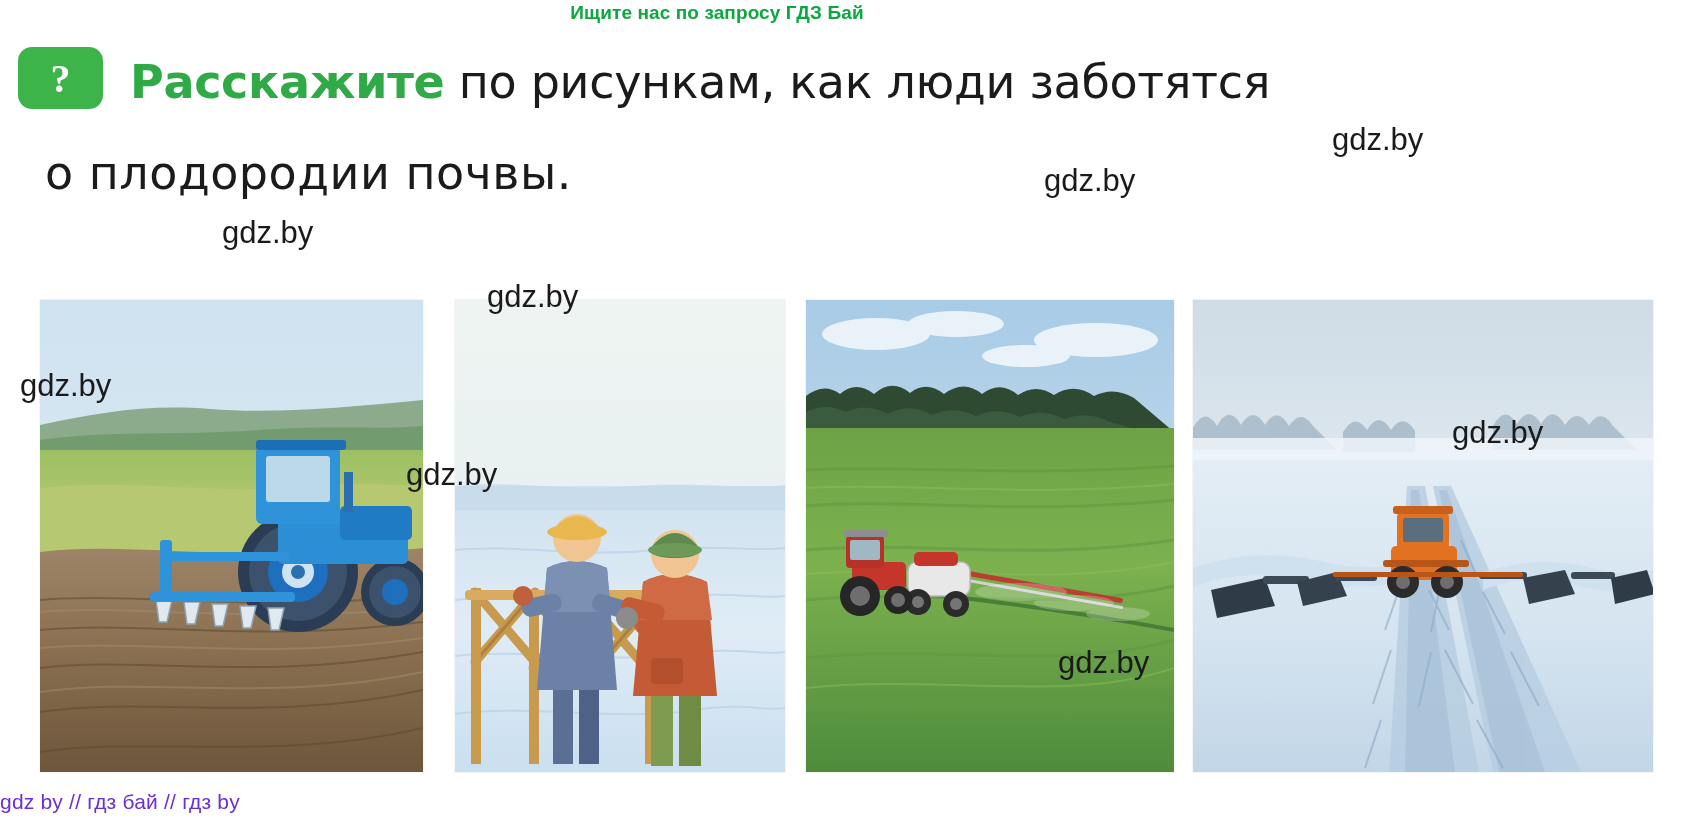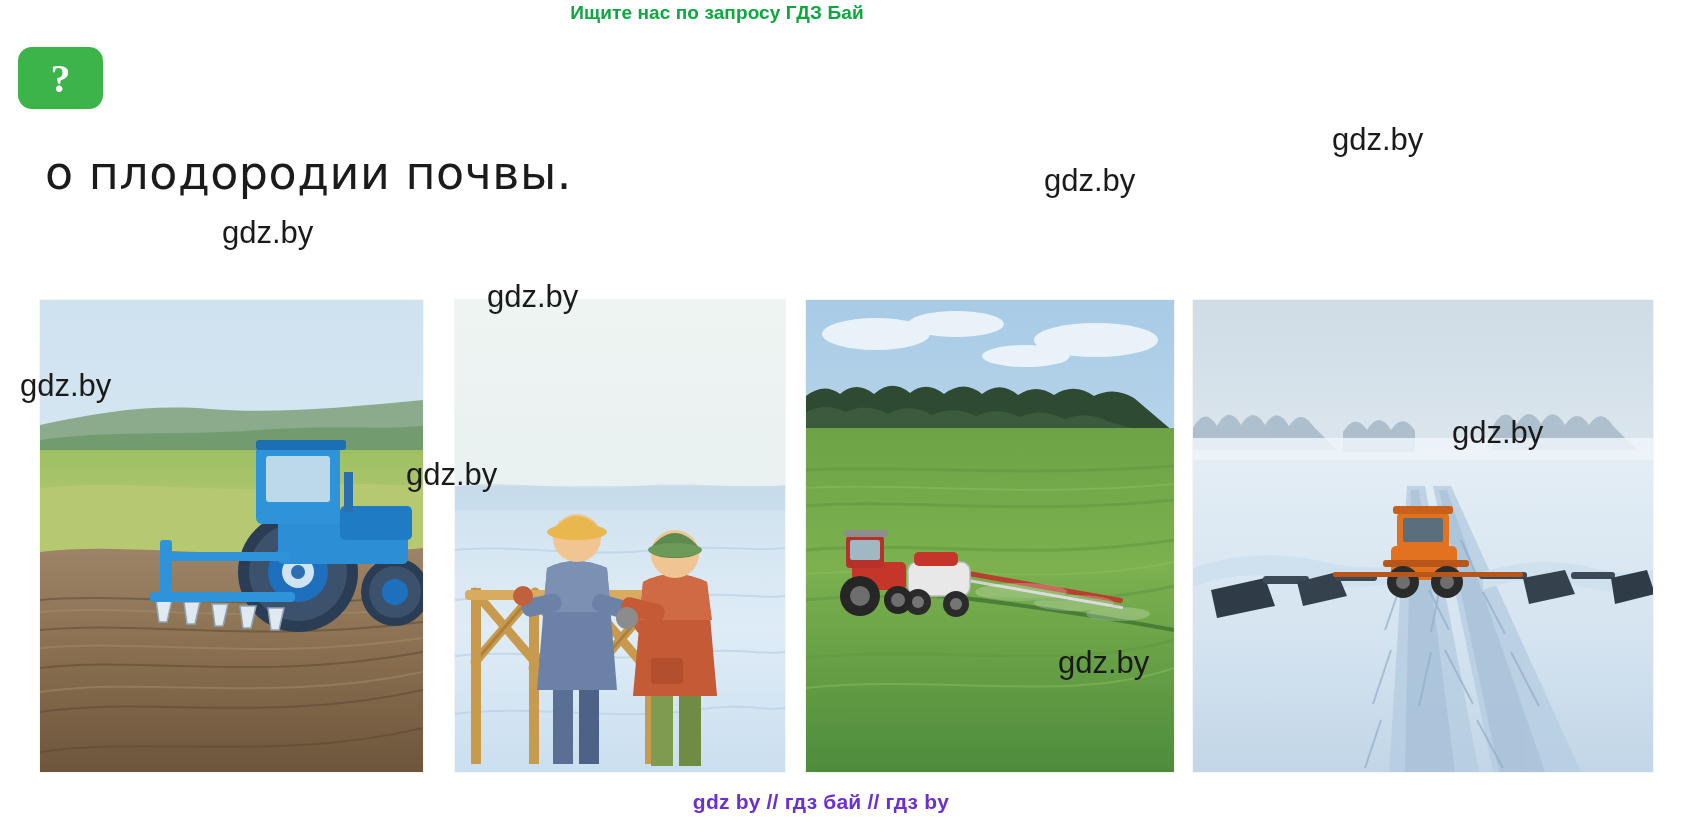--- a/index.html
+++ b/index.html
@@ -80,24 +80,23 @@
     font-size: 31px;
     color: #1a1a1a;
     white-space: nowrap;
   }
   
   .bottom-line {
     position: absolute;
     left: 0;
     top: 790px;
     width: 1642px;
-    text-align: center;
     color: #6b2fd6;
     font-size: 21px;
-    font-weight: bold;
+    font-weight: normal;
     letter-spacing: 0.2px;
   }
   
   .figures {
     position: absolute;
     left: 0;
     top: 300px;
     width: 1693px;
     height: 472px;
   }
@@ -117,20 +116,23 @@
 </style>
 </head>
 <body>
 
 <div class="page">
 
   <div class="top-banner">Ищите нас по запросу ГДЗ Бай</div>
 
   <div class="q-badge">?</div>
 
+  <div class="q-text">
+    <span class="accent">Расскажите</span><span> по рисункам, как люди заботятся</span>
+  </div>
 
   <div class="q-line2">о  плодородии  почвы.</div>
 
   <div class="figures">
 
     <div class="fig" id="fig1">
       <svg viewBox="0 0 383 472" preserveAspectRatio="none">
         <defs>
           <linearGradient id="sky1" x1="0" y1="0" x2="0" y2="1">
             <stop offset="0%" stop-color="#cfe2f0"></stop>

